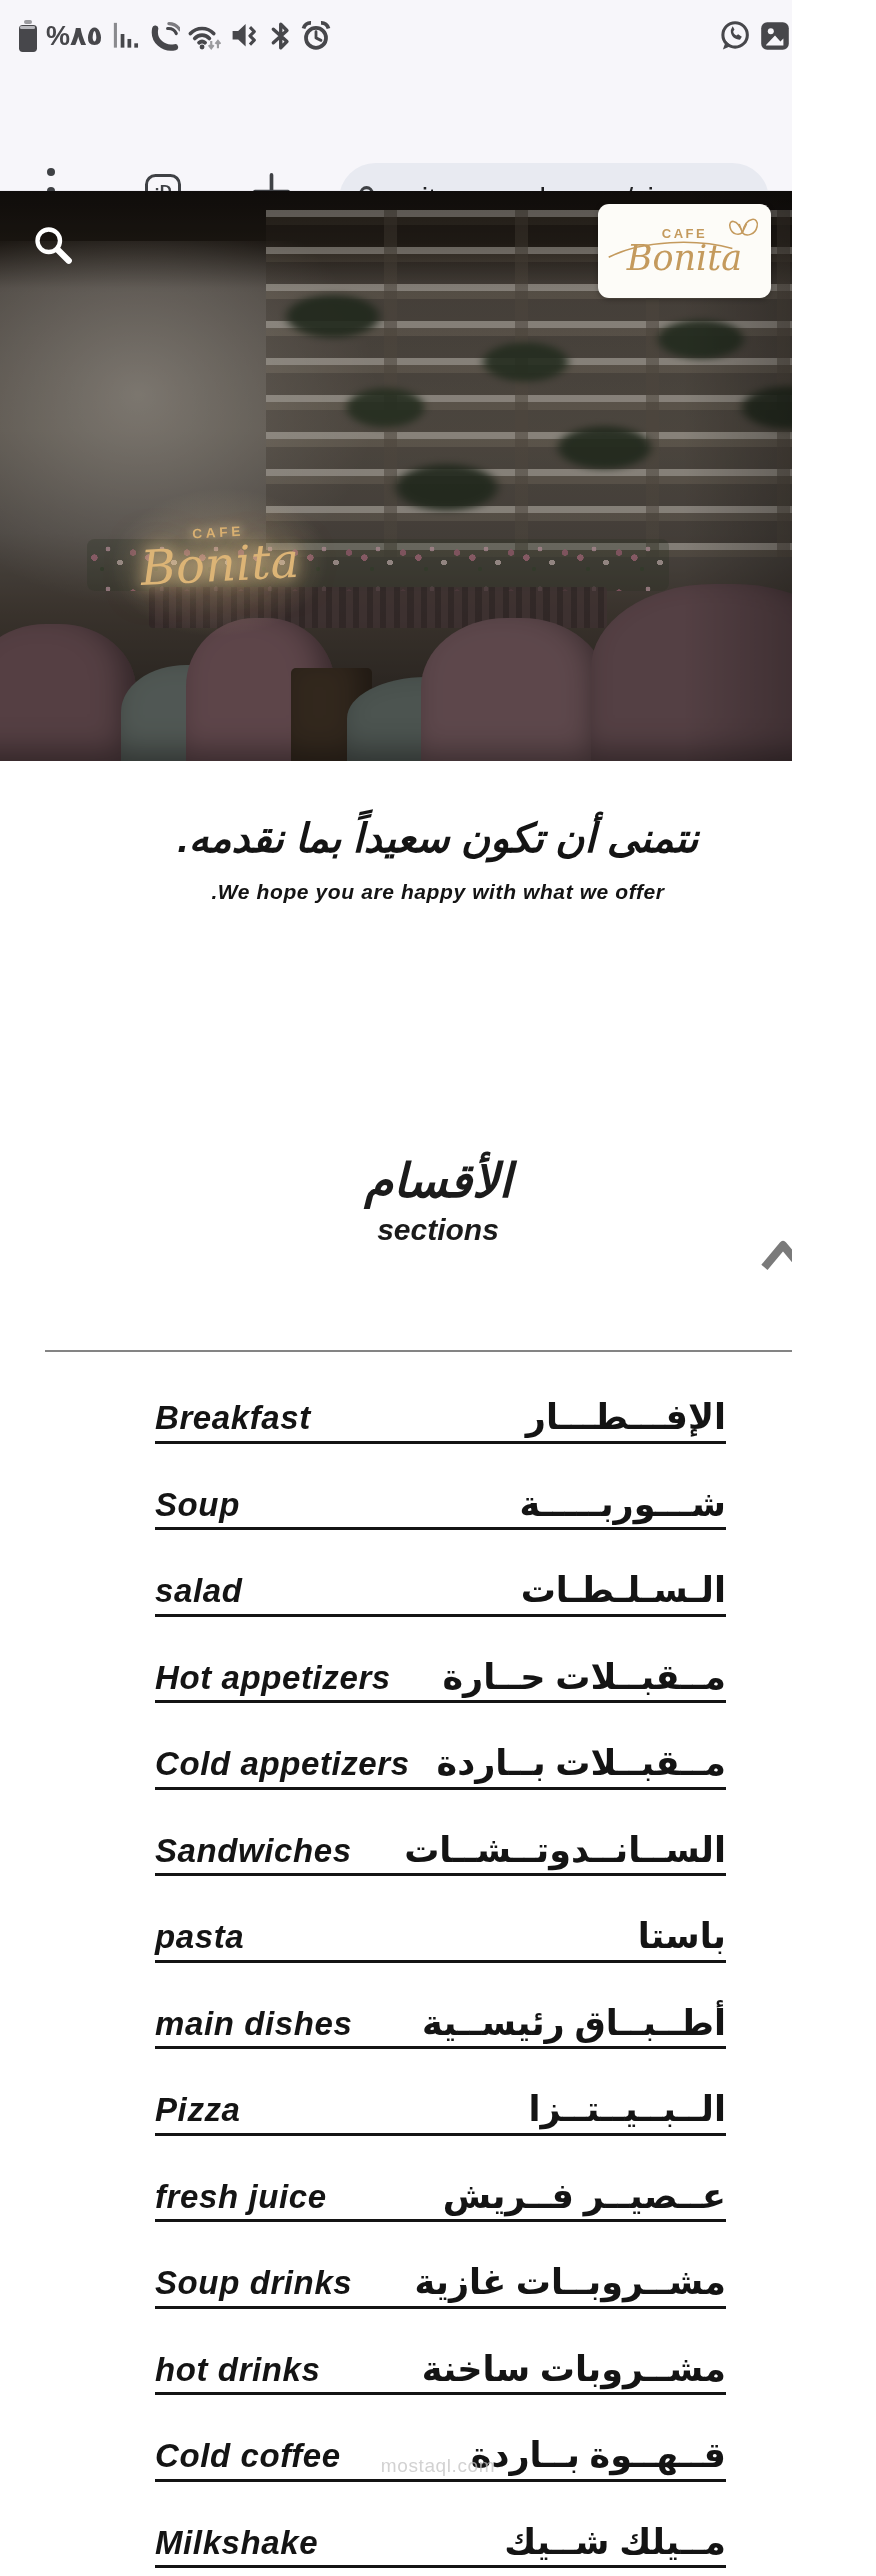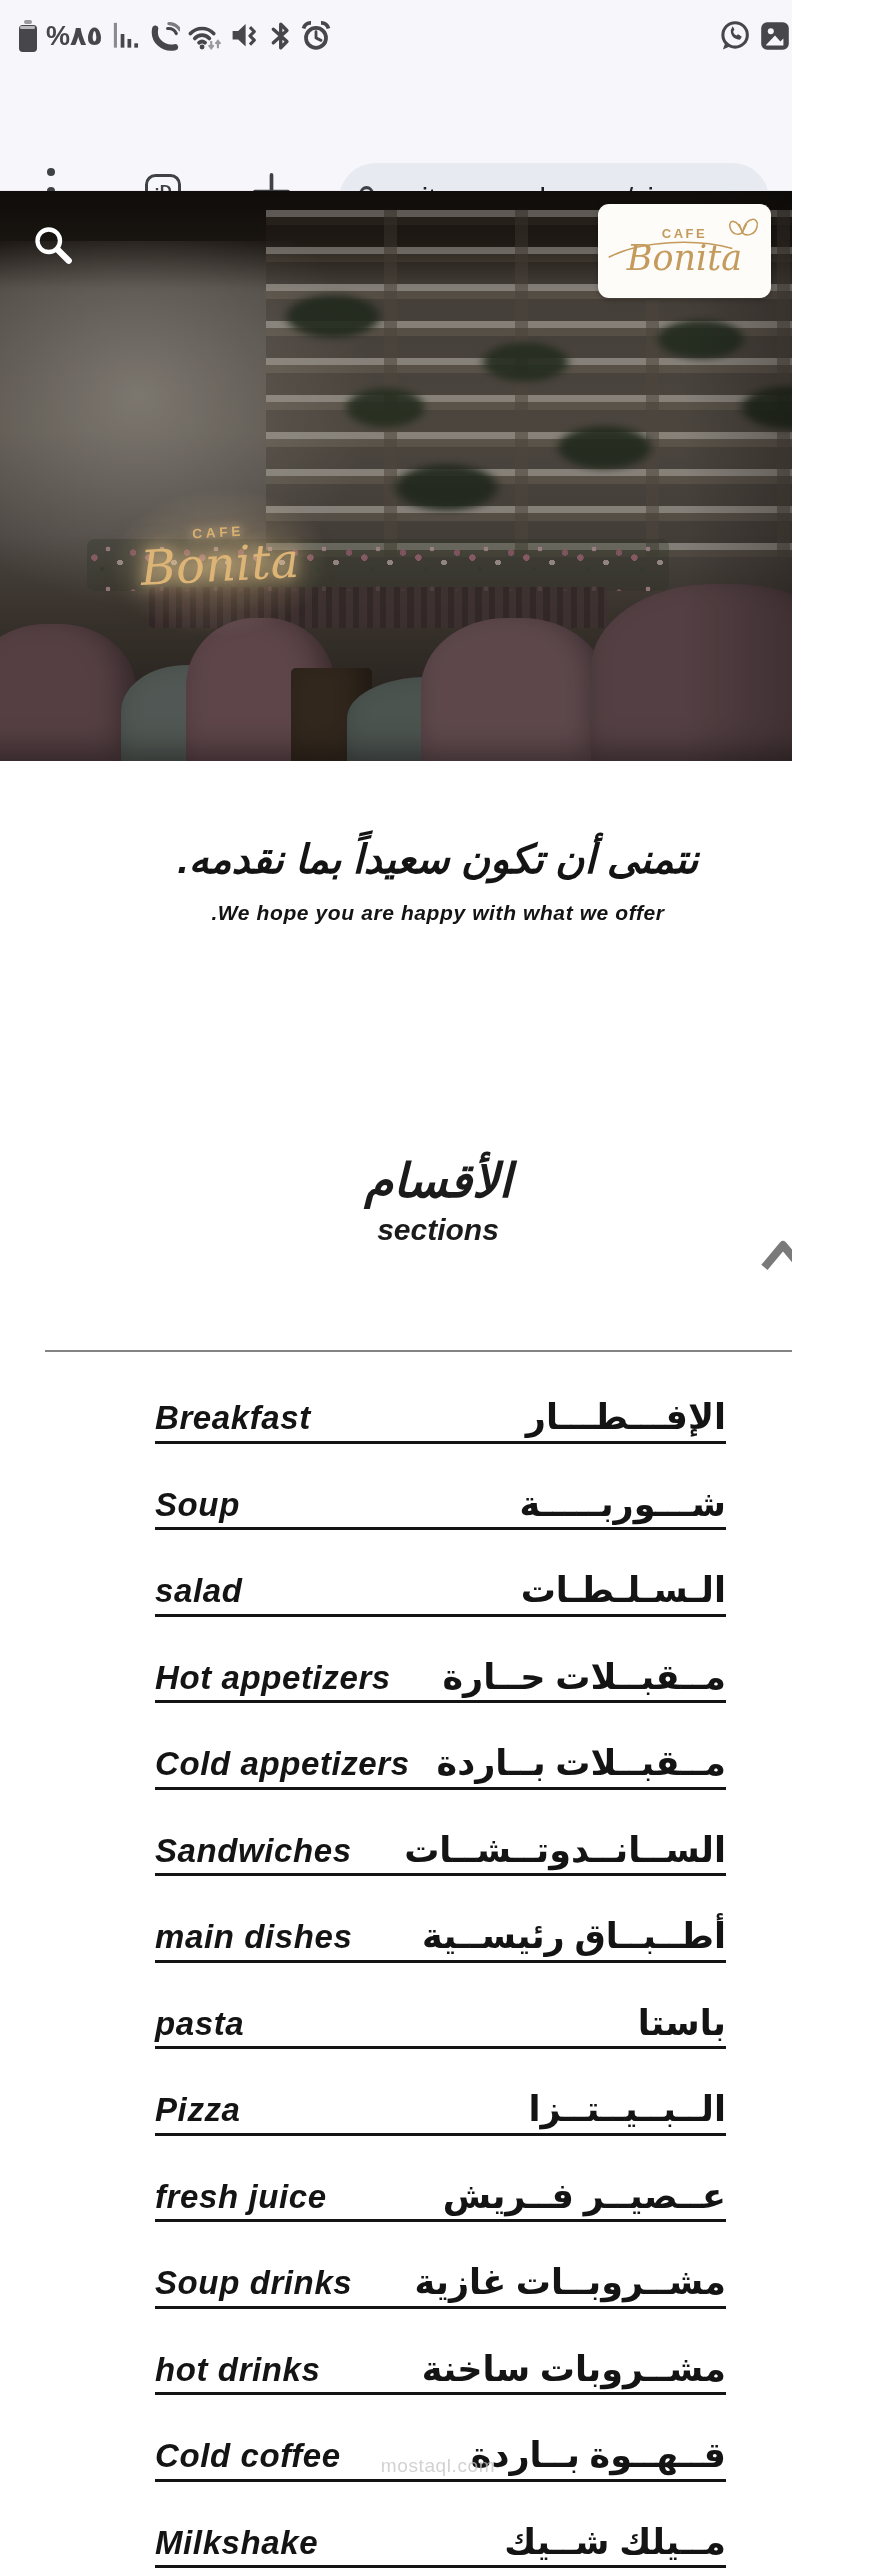--- a/index.html
+++ b/index.html
@@ -87,21 +87,21 @@
       box-shadow:0 1.2px 5px rgba(0,0,0,.25);text-align:center;overflow:hidden;}
   .logo-cafe{margin-top:22px;font-size:13px;font-weight:bold;letter-spacing:2.5px;color:#c49a5d;}
   .logo-name{font-family:"DejaVu Serif","Liberation Serif",serif;font-style:italic;font-size:35px;color:#c49a5d;margin-top:0px;line-height:1;}
   .logo-butterfly{position:absolute;right:8.7px;top:5px;}
   .logo-swash{position:absolute;left:7.4px;top:26px;}
   .burger{position:absolute;left:796px;top:235px;width:42px;height:35px;}
   .burger i{display:block;width:42px;height:6.2px;background:#ffffff;margin-bottom:7.4px;}
 
   
   .welcome{position:absolute;top:815px;left:0;width:876px;text-align:center;color:#141414;}
-  .welcome-ar{font-size:40px;font-weight:bold;font-style:italic;direction:rtl;margin-top:21px;}
+  .welcome-ar{font-size:40px;font-weight:bold;font-style:italic;direction:rtl;}
   .welcome-en{font-size:21px;font-weight:bold;font-style:italic;margin-top:18.6px;letter-spacing:0.6px;}
 
   .sections-head{position:absolute;top:1153px;left:0;width:876px;text-align:center;color:#1b1b1b;}
   .sections-ar{font-size:47px;font-weight:bold;font-style:italic;direction:rtl;}
   .sections-en{font-size:30px;font-weight:bold;font-style:italic;margin-top:5px;}
   .chevron{position:absolute;top:1235px;left:757px;width:52px;height:40px;cursor:pointer;}
 
   .divider{position:absolute;top:1350px;left:45px;width:789px;height:1.9px;background:#848484;}
 
   .menu-list{position:absolute;top:1395px;left:155px;width:571px;}
@@ -290,30 +290,30 @@
         <span class="menu-en">Cold appetizers</span>
         <span class="menu-ar" dir="rtl">مــقبــلات بــاردة</span>
       </a>
 
       <a class="menu-row">
         <span class="menu-en">Sandwiches</span>
         <span class="menu-ar" dir="rtl">الســانــدوتــشــات</span>
       </a>
 
       <a class="menu-row">
+        <span class="menu-en">pasta</span>
+        <span class="menu-ar" dir="rtl">باستا</span>
+      </a>
+
+      <a class="menu-row">
         <span class="menu-en">main dishes</span>
         <span class="menu-ar" dir="rtl">أطــبــاق رئيســية</span>
       </a>
 
       <a class="menu-row">
-        <span class="menu-en">pasta</span>
-        <span class="menu-ar" dir="rtl">باستا</span>
-      </a>
-
-      <a class="menu-row">
         <span class="menu-en">Pizza</span>
         <span class="menu-ar" dir="rtl">الــبــيــتــزا</span>
       </a>
 
       <a class="menu-row">
         <span class="menu-en">fresh juice</span>
         <span class="menu-ar" dir="rtl">عــصيــر فــريش</span>
       </a>
 
       <a class="menu-row">

